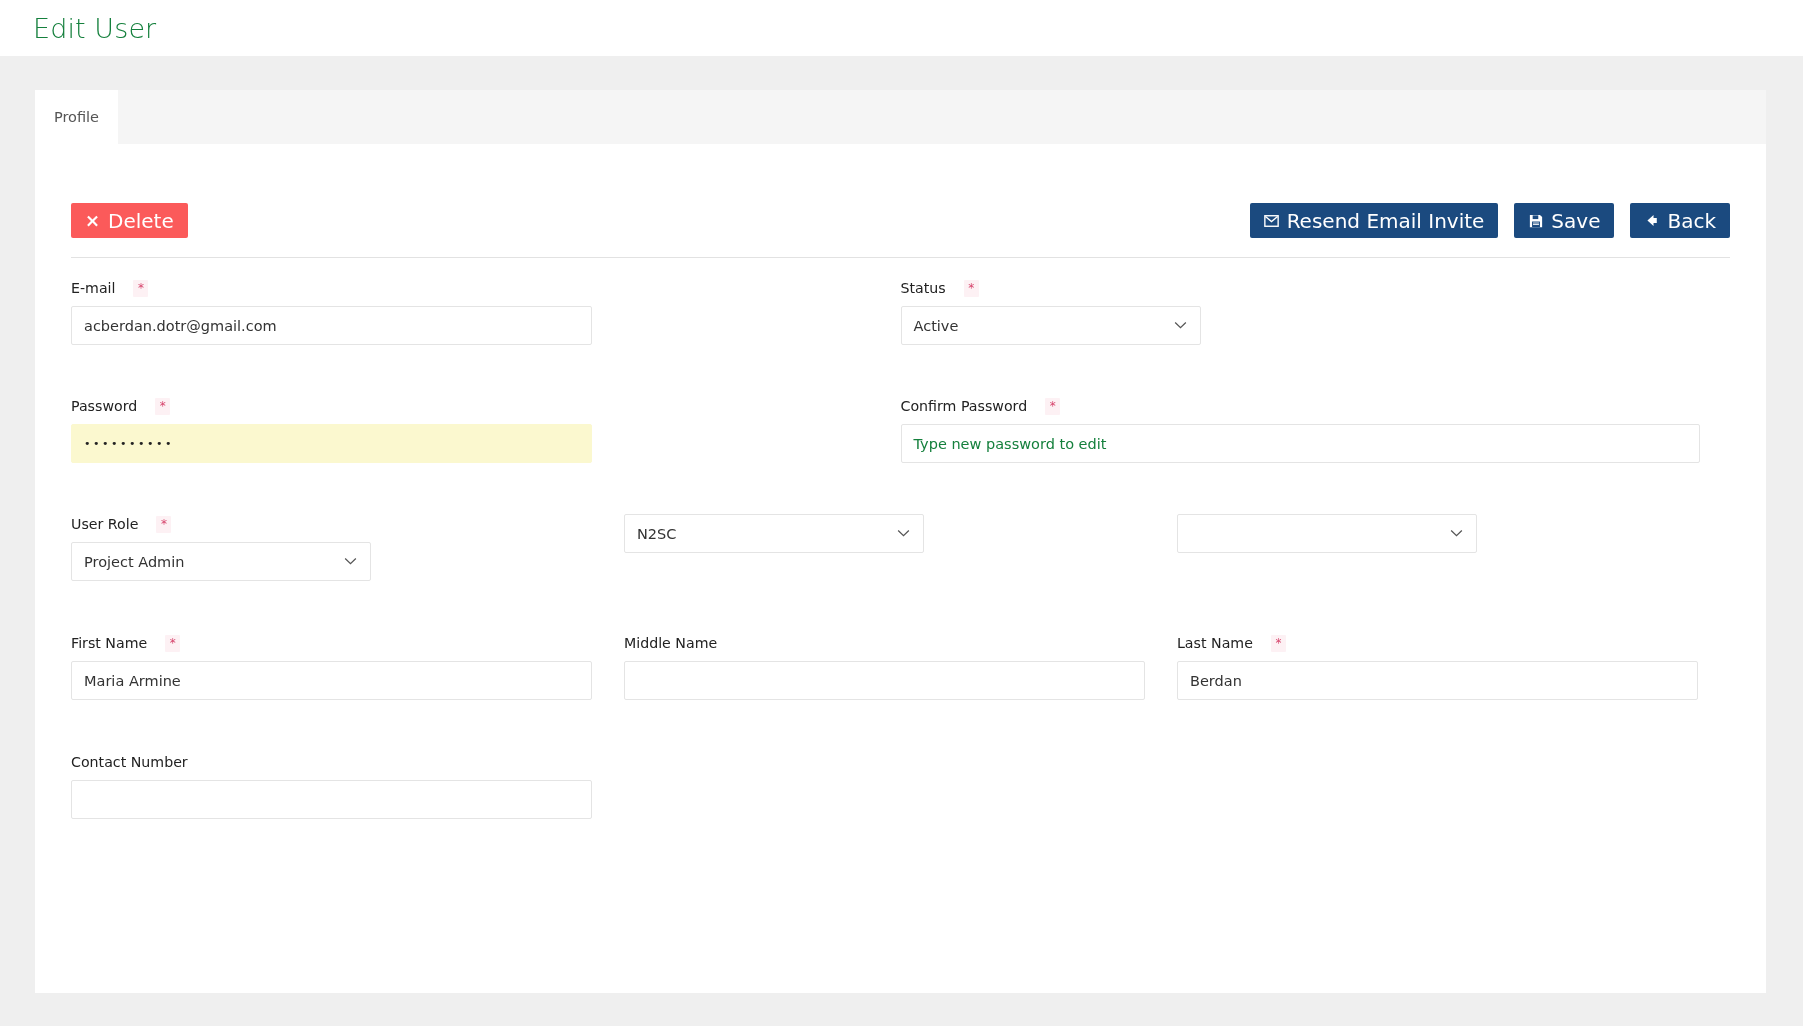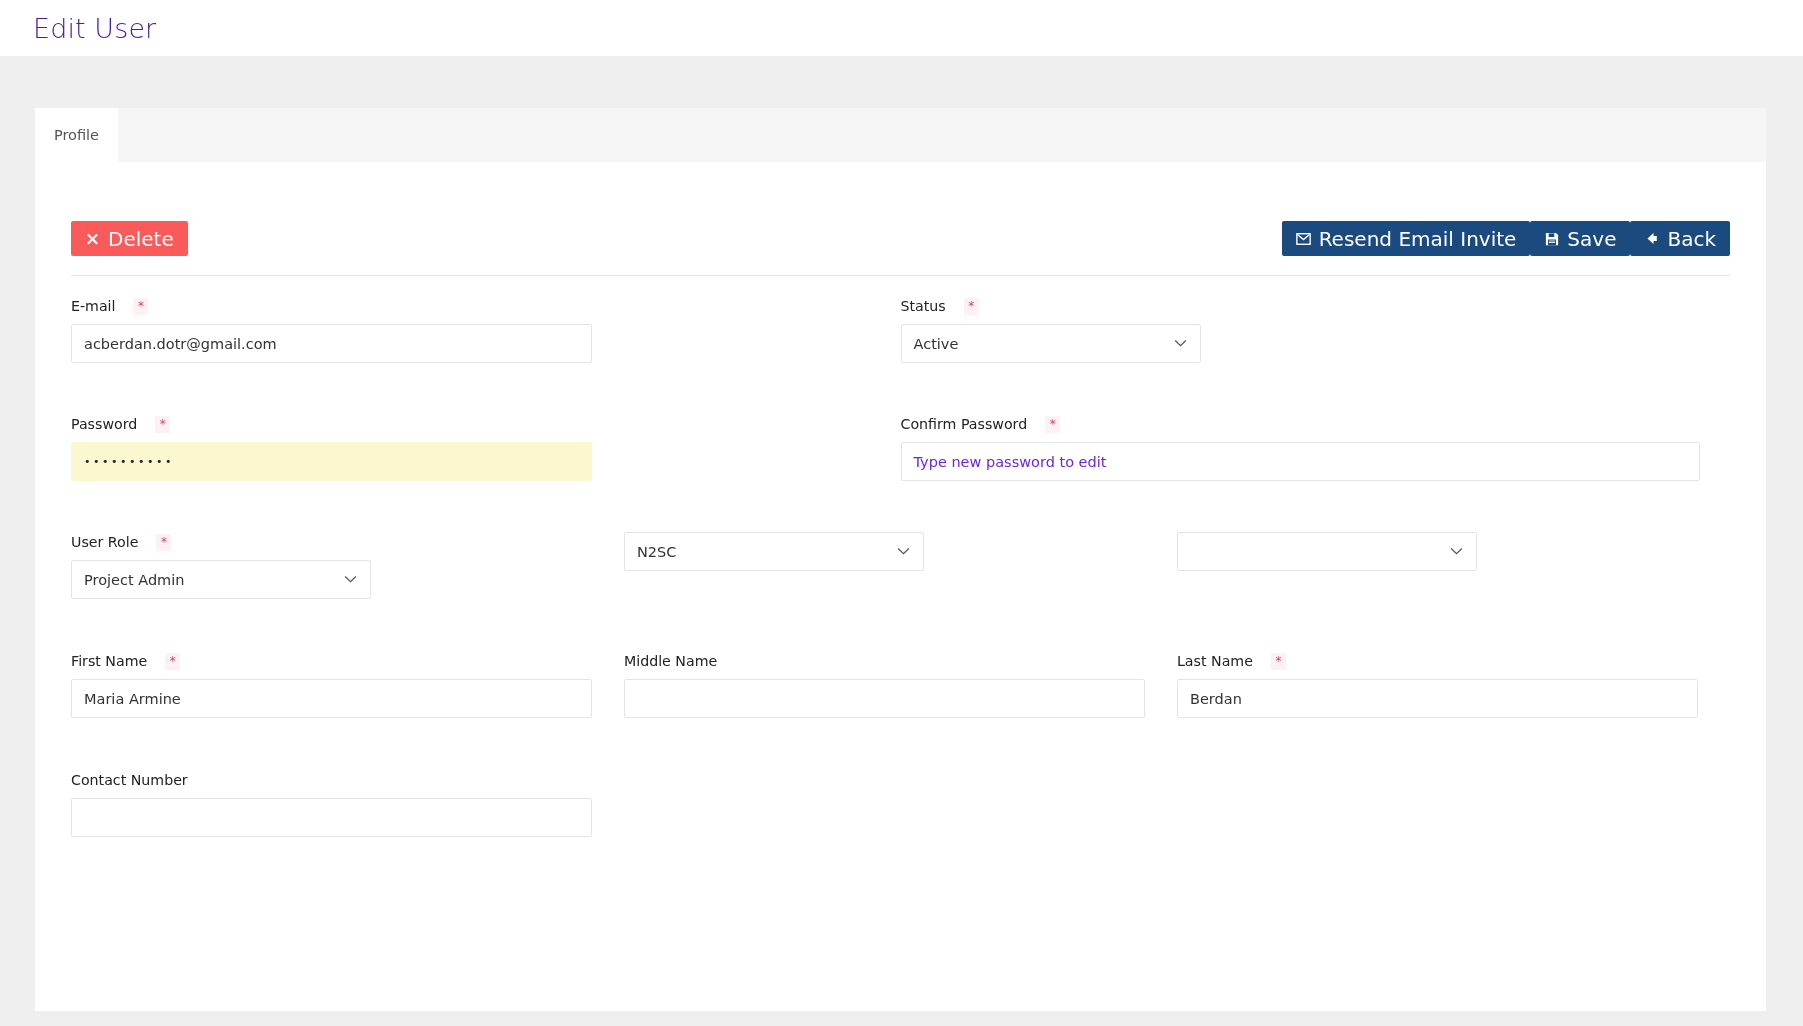--- a/index.html
+++ b/index.html
@@ -20,28 +20,28 @@
     height: 56px;
     background: #ffffff;
     display: flex;
     align-items: center;
     padding-left: 33px;
     box-sizing: border-box;
   }
   .page-title {
     font-size: 27px;
     font-weight: 300;
-    color: #4c1d95;
+    color: #15803d;
     letter-spacing: 0.1px;
     line-height: 1;
   }
 
   
   .canvas {
-    padding: 52px 37px 0 35px;
+    padding: 34px 37px 0 35px;
     box-sizing: border-box;
     height: calc(1026px - 56px);
   }
 
   
   .tabbar {
     display: flex;
     align-items: stretch;
     background: #f5f5f5;
     height: 54px;
@@ -76,21 +76,21 @@
   
   .toolbar {
     display: flex;
     align-items: center;
     justify-content: space-between;
     padding-top: 9px;
   }
   .toolbar-right {
     display: flex;
     align-items: flex-end;
-    gap: 0;
+    gap: 16px;
   }
   .btn {
     display: inline-flex;
     align-items: center;
     gap: 8px;
     height: 35px;
     padding: 0 14px;
     border: 0;
     border-radius: 2px;
     font-size: 20px;
@@ -168,21 +168,21 @@
     align-items: center;
     padding: 0 12px;
     font-size: 14.5px;
     color: #333333;
   }
   .control.autofill {
     background: #fbf8cf;
     border-color: #fbf8cf;
   }
   .control .val { color: #333333; }
-  .control .ph { color: #6d28d9; }
+  .control .ph { color: #15803d; }
   .control .dots {
     font-size: 11px;
     letter-spacing: 2.5px;
     color: #222222;
   }
 
   .select .caret {
     position: absolute;
     right: 13px;
     top: 50%;

